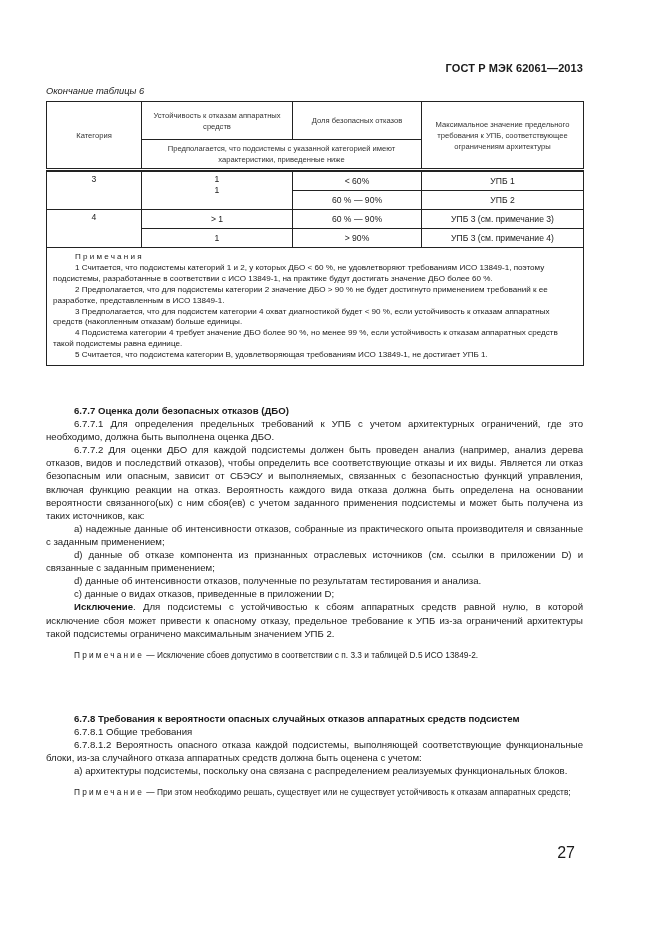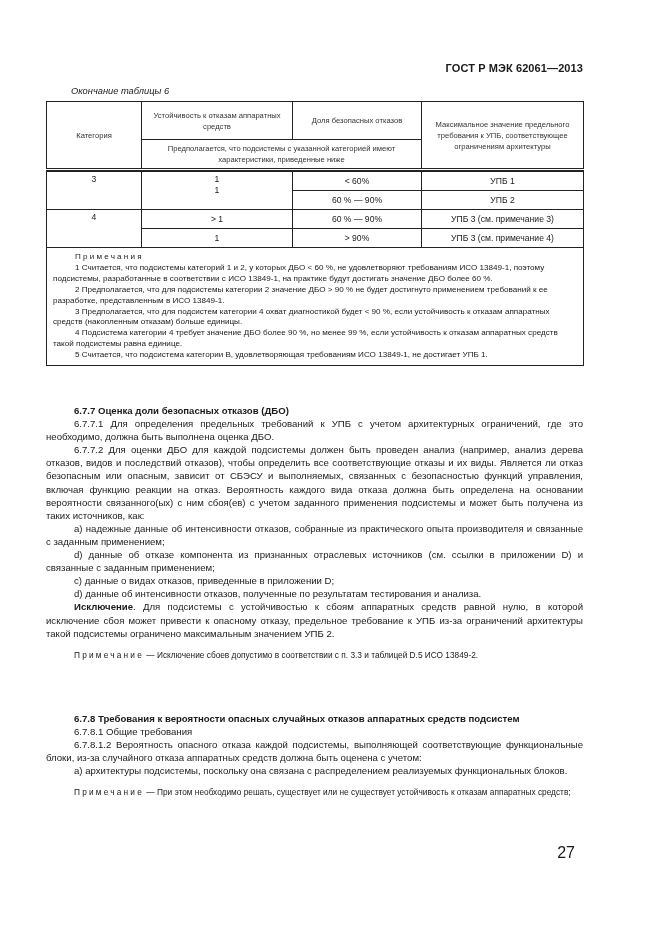--- a/index.html
+++ b/index.html
@@ -1,20 +1,20 @@
 <!DOCTYPE html>
 <html><head>
 <meta charset="utf-8">
 <style>
   html, body { margin: 0; padding: 0; background: #ffffff; }
   body { width: 661px; height: 935px; position: relative; overflow: hidden;
          font-family: "Liberation Sans", sans-serif; color: #1a1a1a; }
   .abs { position: absolute; }
   .doc-id { right: 78px; top: 62px; font-size: 11px; font-weight: bold; letter-spacing: 0.1px; }
-  .caption { left: 46px; top: 86px; font-size: 9.3px; font-style: italic; margin-left: 25px; }
+  .caption { left: 46px; top: 86px; font-size: 9.3px; font-style: italic; }
   table.t6 { position: absolute; left: 46px; top: 101px; width: 537px; border-collapse: collapse;
              font-size: 8.2px; table-layout: fixed; }
   table.t6 td { border: 1px solid #222; text-align: center; vertical-align: middle; padding: 1px 3px; line-height: 11px; }
   table.t6 .hdr td { color: #333; font-size: 7.6px; }
   table.t6 tr.h1 td { height: 35px; }
   table.t6 tr.h2 td { height: 26px; }
   table.t6 tr.sep td { height: 0; padding: 0; border-top: 3px double #222; border-bottom: none; border-left: 1px solid #222; border-right: 1px solid #222; }
   table.t6 tr.r td { height: 16px; font-size: 8.6px; }
   table.t6 td.top { vertical-align: top; padding-top: 2px; }
   table.t6 td.notes { text-align: left; vertical-align: top; padding: 4px 6px 4px 6px; font-size: 8.1px; line-height: 10.9px; }
@@ -90,22 +90,22 @@
   </tr>
 </tbody>
   </table>
 
 <div class="body" style="top:404px;">
   <p class="h">6.7.7 Оценка доли безопасных отказов (ДБО)</p>
   <p>6.7.7.1 Для определения предельных требований к УПБ с учетом архитектурных ограничений, где это необходимо, должна быть выполнена оценка ДБО.</p>
   <p>6.7.7.2 Для оценки ДБО для каждой подсистемы должен быть проведен анализ (например, анализ дерева отказов, видов и последствий отказов), чтобы определить все соответствующие отказы и их виды. Является ли отказ безопасным или опасным, зависит от СБЭСУ и выполняемых, связанных с безопасностью функций управления, включая функцию реакции на отказ. Вероятность каждого вида отказа должна быть определена на основании вероятности связанного(ых) с ним сбоя(ев) с учетом заданного применения подсистемы и может быть получена из таких источников, как:</p>
   <p>a) надежные данные об интенсивности отказов, собранные из практического опыта производителя и связанные с заданным применением;</p>
   <p>d) данные об отказе компонента из признанных отраслевых источников (см. ссылки в приложении D) и связанные с заданным применением;</p>
+  <p>d) данные об интенсивности отказов, полученные по результатам тестирования и анализа.</p>
   <p>c) данные о видах отказов, приведенные в приложении D;</p>
-  <p>d) данные об интенсивности отказов, полученные по результатам тестирования и анализа.</p>
   <p><b>Исключение</b><span>. Для подсистемы с устойчивостью к сбоям аппаратных средств равной нулю, в которой исключение сбоя может привести к опасному отказу, предельное требование к УПБ из-за ограничений архитектуры такой подсистемы ограничено максимальным значением УПБ 2.</span></p>
   <p class="small" style="margin-top:9px;"><span class="spaced">Примечание</span><span> — Исключение сбоев допустимо в соответствии с п. 3.3 и таблицей D.5 ИСО 13849-2.</span></p>
 </div>
 
 <div class="body" style="top:712px;">
   <p class="h">6.7.8 Требования к вероятности опасных случайных отказов аппаратных средств подсистем</p>
   <p>6.7.8.1 Общие требования</p>
   <p>6.7.8.1.2 Вероятность опасного отказа каждой подсистемы, выполняющей соответствующие функциональные блоки, из-за случайного отказа аппаратных средств должна быть оценена с учетом:</p>
   <p>a) архитектуры подсистемы, поскольку она связана с распределением реализуемых функциональных блоков.</p>
   <p class="small" style="margin-top:9px;"><span class="spaced">Примечание</span><span> — При этом необходимо решать, существует или не существует устойчивость к отказам аппаратных средств;</span></p>

